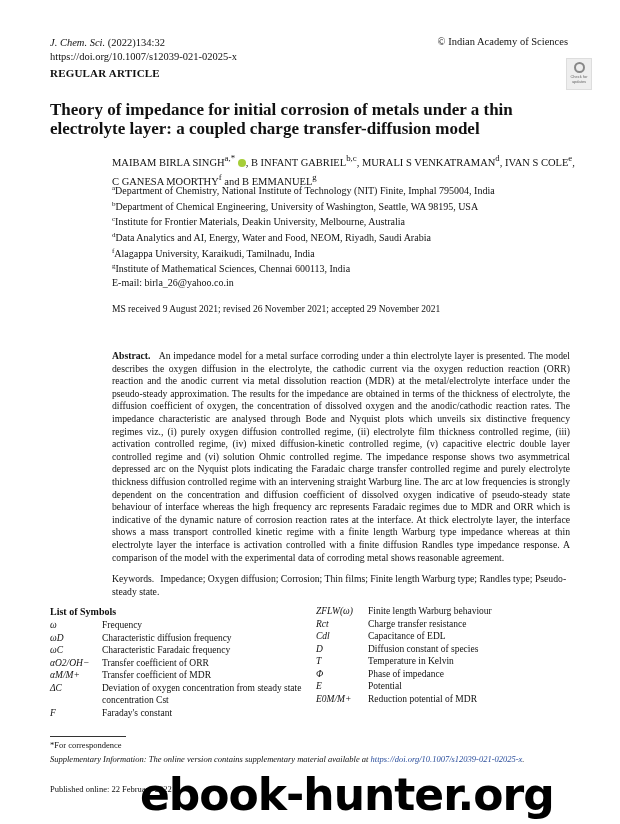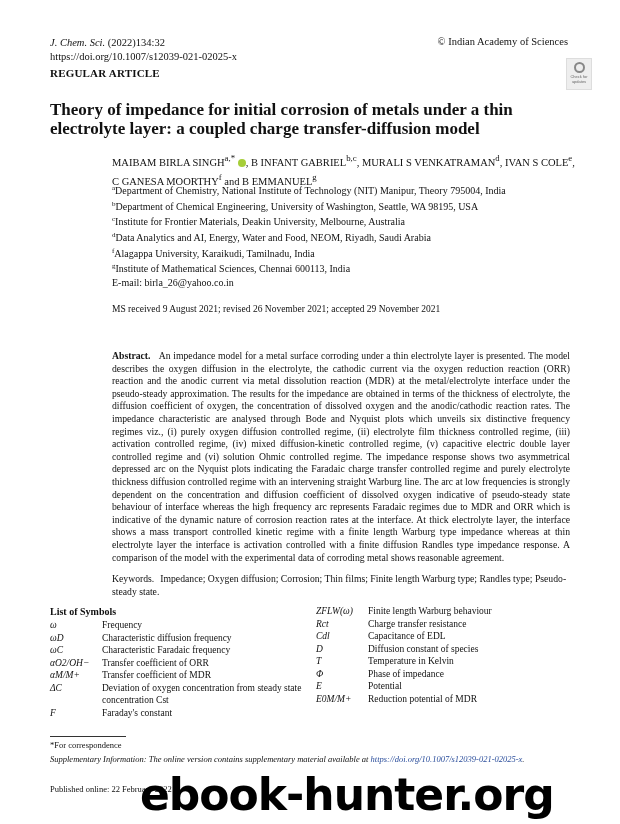--- a/index.html
+++ b/index.html
@@ -55,21 +55,21 @@
 </div>
 
 <div class="abs title">Theory of impedance for initial corrosion of metals under a thin electrolyte layer: a coupled charge transfer-diffusion model</div>
 
 <div class="abs authors">
   <span>MAIBAM BIRLA SINGH</span><sup>a,*</sup>
   <span class="orcid"></span><span>, B INFANT GABRIEL</span><sup>b,c</sup><span>, MURALI S VENKATRAMAN</span><sup>d</sup><span>, IVAN S COLE</span><sup>e</sup><span>, C GANESA MOORTHY</span><sup>f</sup><span> and B EMMANUEL</span><sup>g</sup>
 </div>
 
 <div class="abs affils">
-  <div><sup>a</sup><span>Department of Chemistry, National Institute of Technology (NIT) Manipur, Theory 795004, India</span></div>
+  <div><sup>a</sup><span>Department of Chemistry, National Institute of Technology (NIT) Finite, Imphal 795004, India</span></div>
   <div><sup>b</sup><span>Department of Chemical Engineering, University of Washington, Seattle, WA 98195, USA</span></div>
   <div><sup>c</sup><span>Institute for Frontier Materials, Deakin University, Melbourne, Australia</span></div>
   <div><sup>d</sup><span>Data Analytics and AI, Energy, Water and Food, NEOM, Riyadh, Saudi Arabia</span></div>
   <div><sup>f</sup><span>Alagappa University, Karaikudi, Tamilnadu, India</span></div>
   <div><sup>g</sup><span>Institute of Mathematical Sciences, Chennai 600113, India</span></div>
   <div>E-mail: birla_26@yahoo.co.in</div>
 </div>
 
 <div class="abs received">MS received 9 August 2021; revised 26 November 2021; accepted 29 November 2021</div>
 

